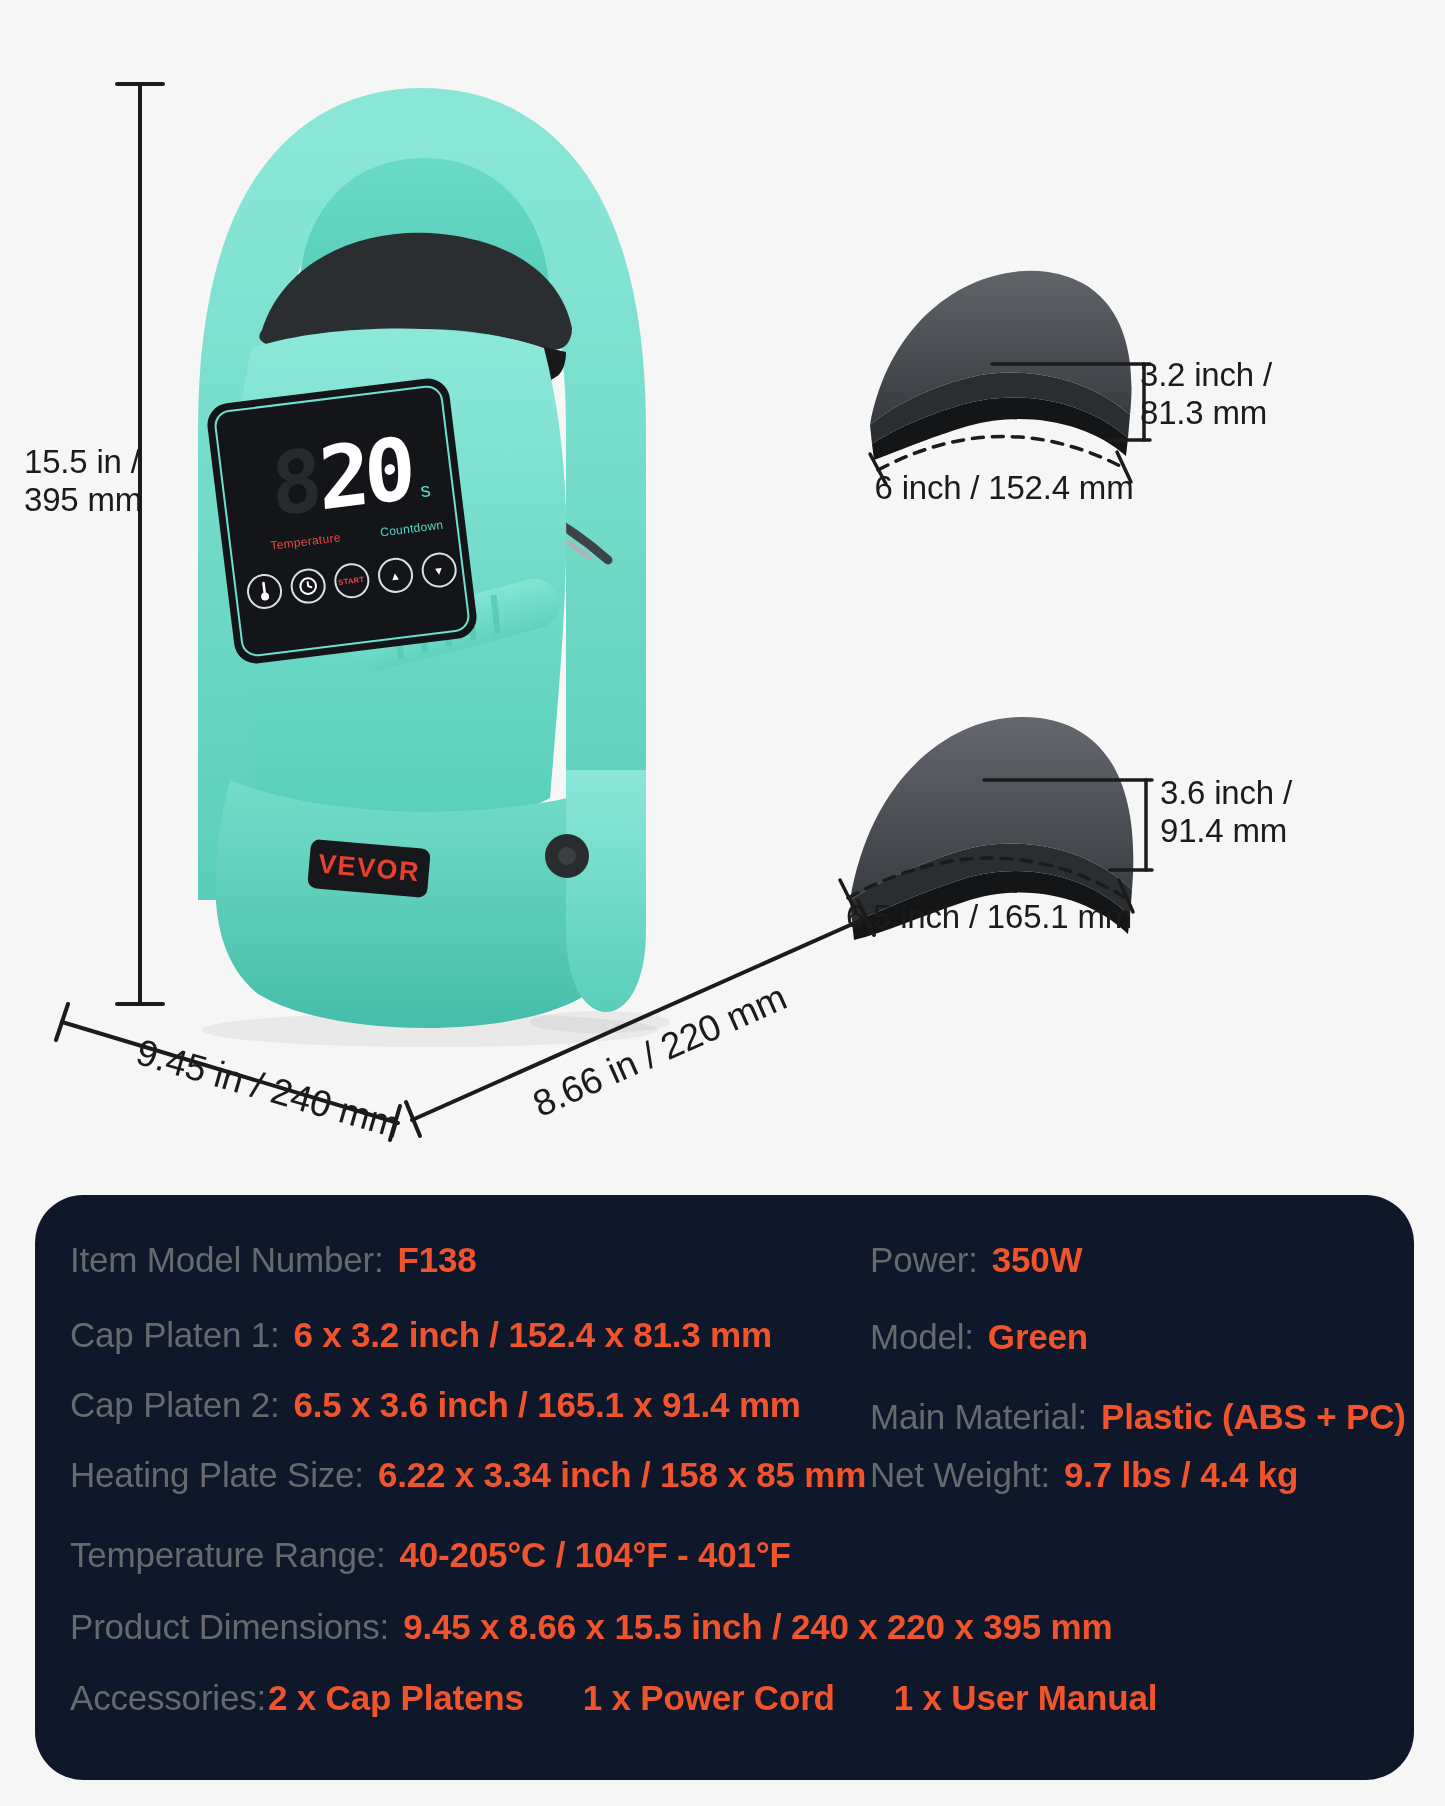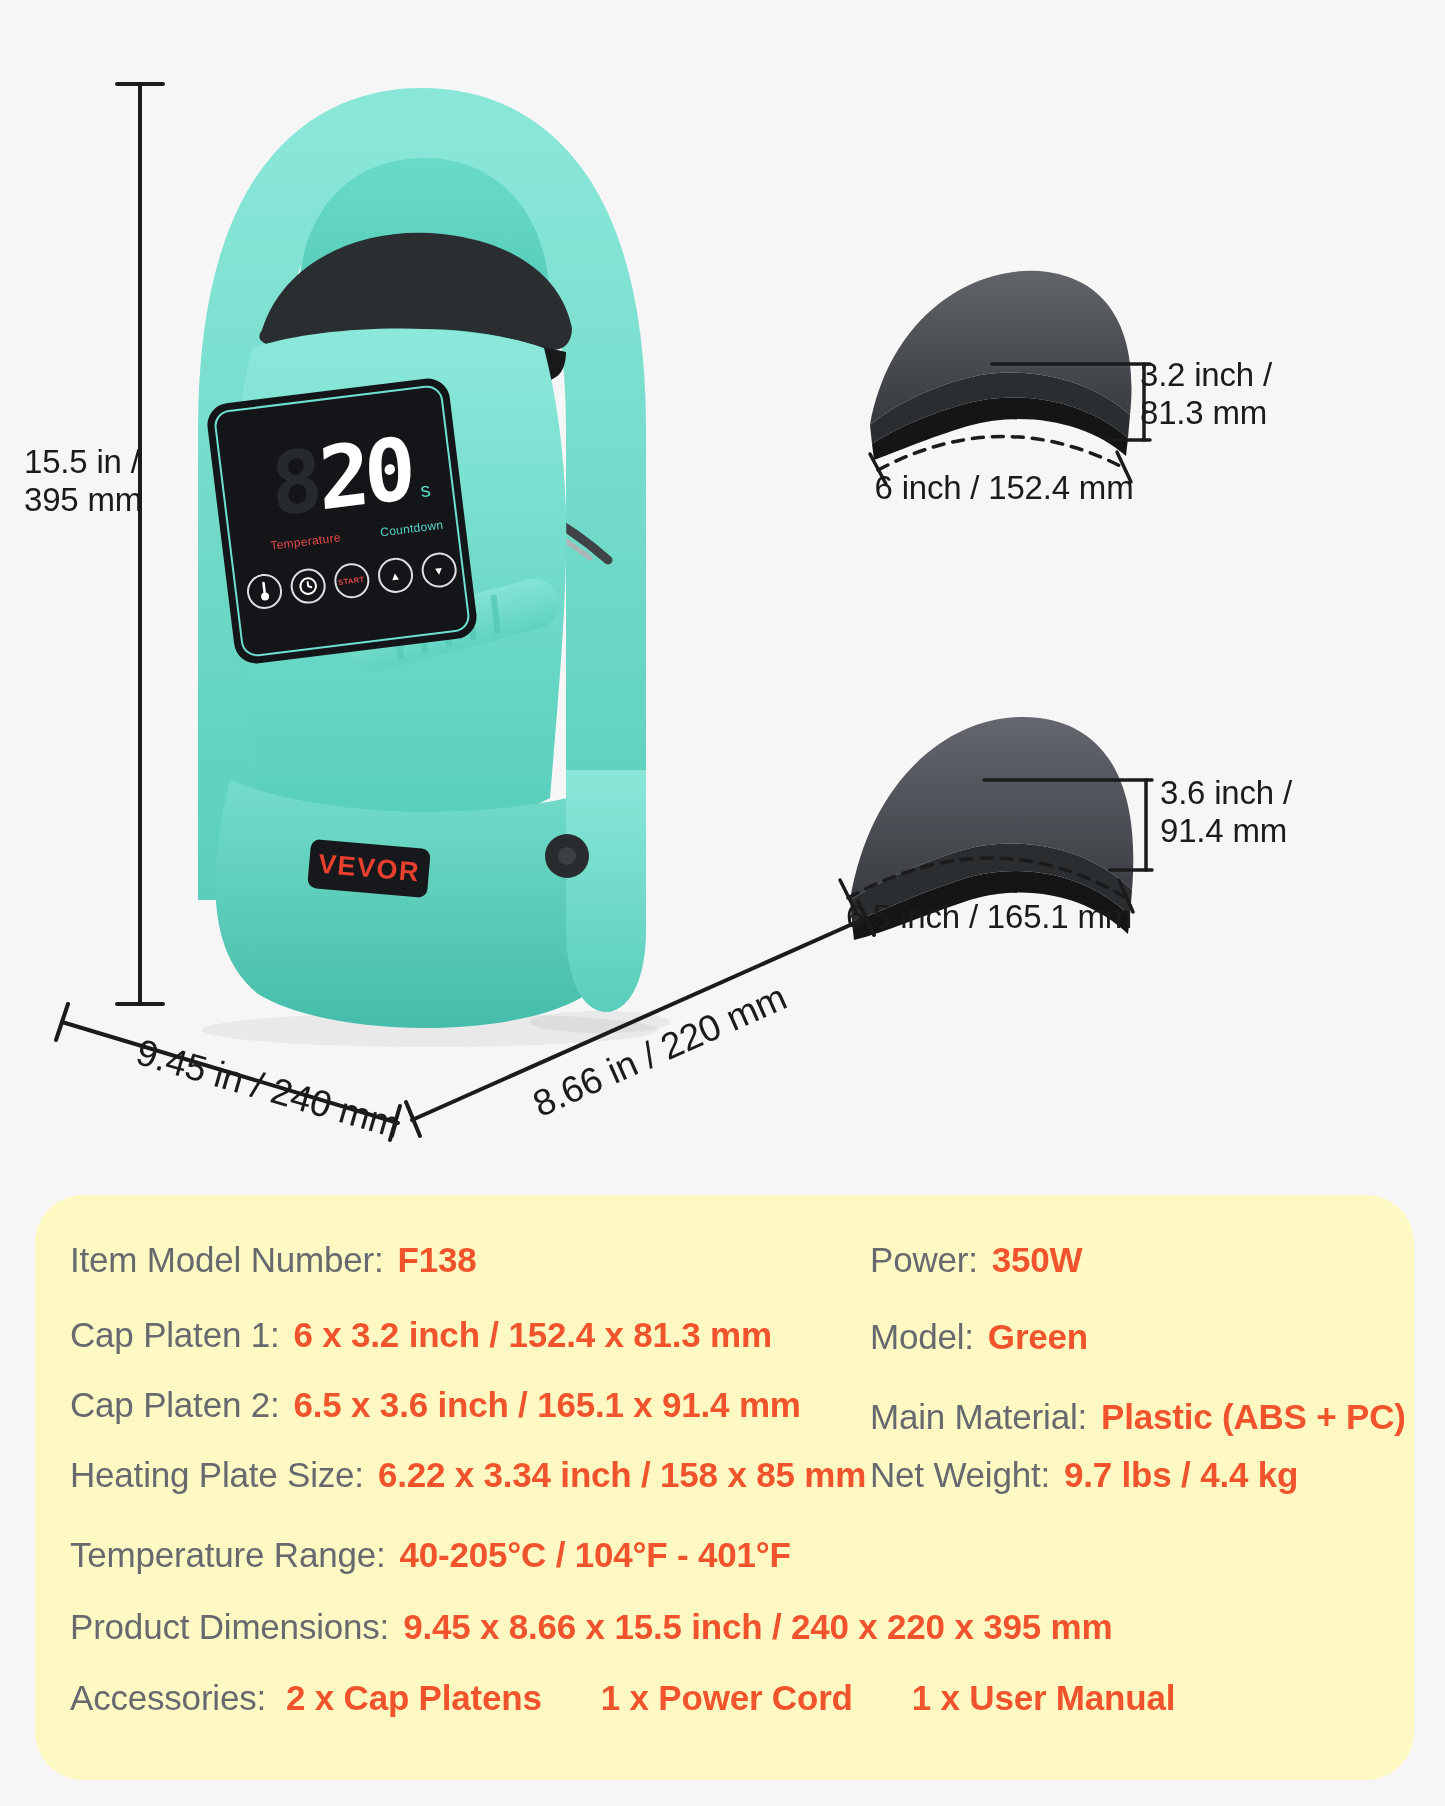--- a/index.html
+++ b/index.html
@@ -32,27 +32,27 @@
   #temp-label{color:#E54848;}
   #count-label{color:#56D9C4;}
   #buttons-row{display:flex;justify-content:center;gap:9px;margin-top:20px;padding-left:4px;}
   .ctl-btn{width:35px;height:35px;border-radius:50%;border:2px solid #dde0e2;background:transparent;display:flex;align-items:center;justify-content:center;box-sizing:border-box;}
   .start-text{font-size:7.5px;font-weight:700;color:#E54848;letter-spacing:.4px;}
   .arrow-glyph{font-size:11px;color:#fff;}
   
   #brand-sticker{position:absolute;left:309px;top:844px;width:120px;height:49px;background:#17181B;border-radius:9px;transform:rotate(5deg);display:flex;align-items:center;justify-content:center;}
   #brand-sticker span{font-size:27px;font-weight:700;color:#E8402F;letter-spacing:1.5px;}
   
-  #spec-card{position:absolute;left:35px;top:1195px;width:1379px;height:585px;background:#fef9c3;border-radius:48px;}
+  #spec-card{position:absolute;left:35px;top:1195px;width:1379px;height:585px;background:#0f172a;border-radius:48px;}
   .spec-row{position:absolute;white-space:nowrap;font-size:35px;letter-spacing:-0.2px;}
   .spec-row.col-left{left:35px;}
   .spec-row.col-right{left:835px;}
   .spec-label{color:#66696e;}
   .spec-value{color:#F1542C;font-weight:700;margin-left:14px;}
-  .acc-value{color:#F1542C;font-weight:700;margin-left:20px;}
+  .acc-value{color:#F1542C;font-weight:700;margin-left:2px;}
   .acc-value + .acc-value{margin-left:59px;}
 </style>
 </head>
 <body>
 
 <svg id="scene" width="1445" height="1160" viewBox="0 0 1445 1160">
   <defs>
     <linearGradient id="gArch" x1="0" y1="0" x2="0" y2="1">
         <stop offset="0" stop-color="#8AE7D8"></stop>
         <stop offset="1" stop-color="#5ACEBB"></stop>

